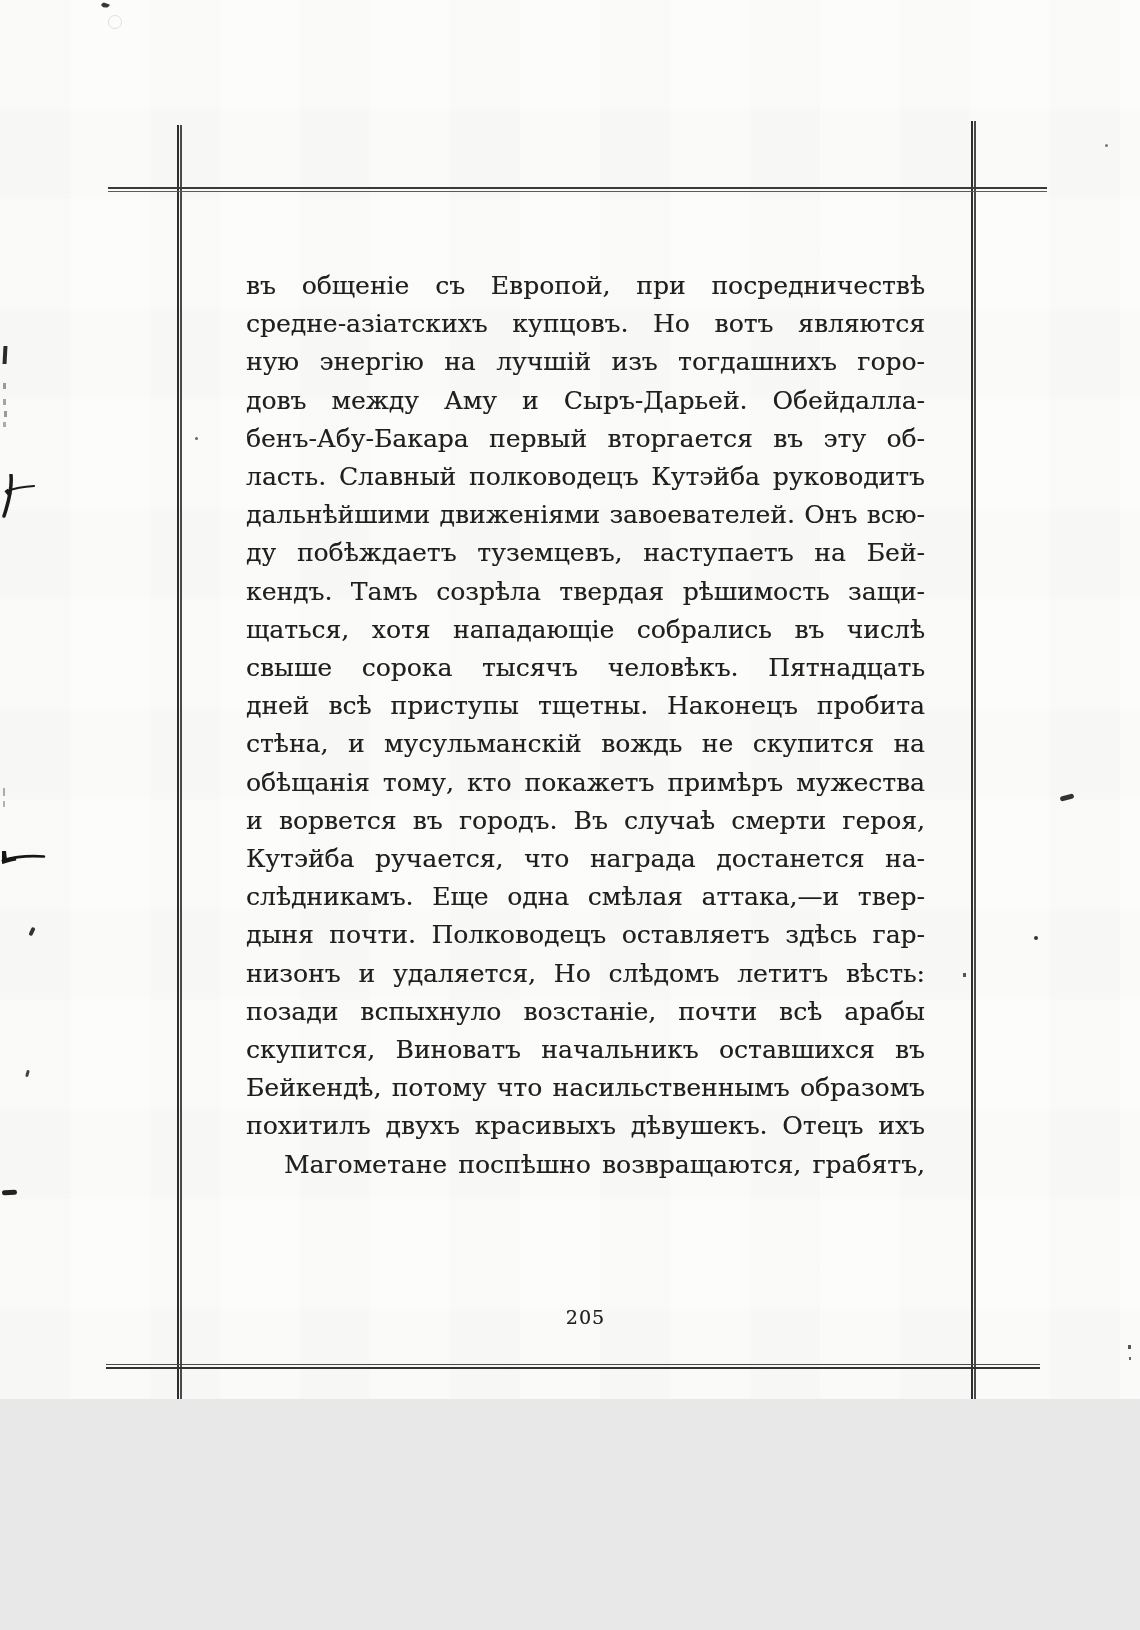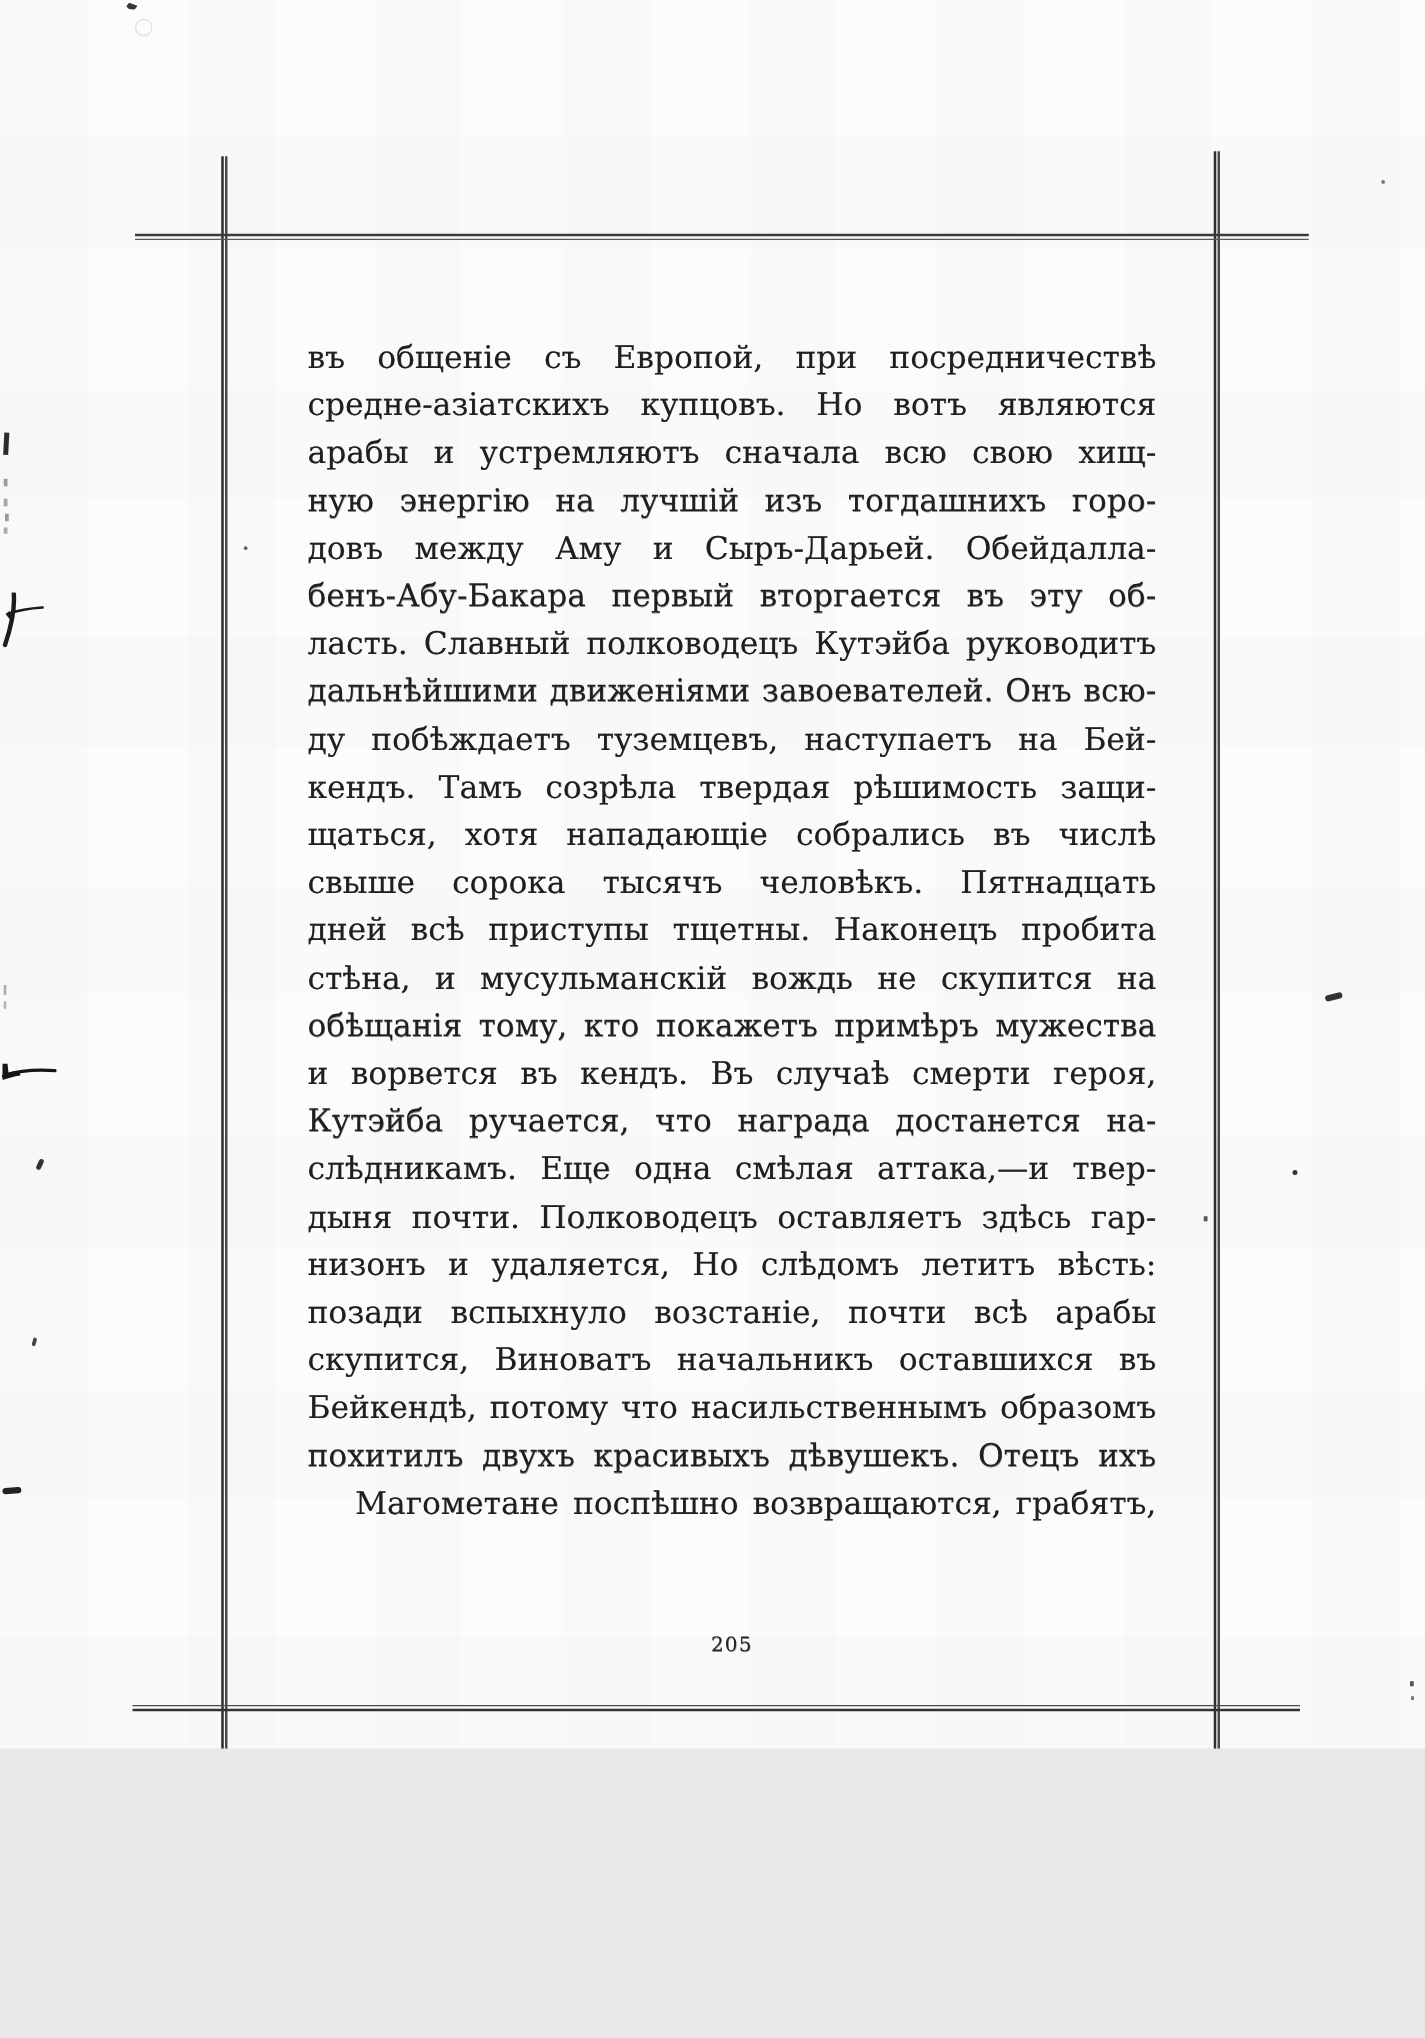--- a/index.html
+++ b/index.html
@@ -41,21 +41,21 @@
     position:absolute;left:246px;top:267px;width:679px;
     font-size:25px;line-height:38.2px;color:#1f1f1f;
     text-shadow:0.25px 0.25px 0 rgba(30,30,30,0.5);
   }
   .line{text-align:justify;text-align-last:justify;white-space:normal;}
   .line.pend{text-align-last:left;}
   .line.pind{text-indent:38px;}
 
   .pagenum{
     position:absolute;left:246px;top:1306px;width:679px;
-    text-align:center;font-size:16px;letter-spacing:1px;color:#222;
+    text-align:center;font-size:19px;letter-spacing:1px;color:#222;
     text-shadow:0.25px 0.25px 0 rgba(30,30,30,0.5);
   }
 
   
   .mark{position:absolute;}
   .m-dash1{left:3px;top:346px;width:4px;height:18px;background:#2a2a2a;transform:rotate(3deg);}
   .m-dot{border-radius:50%;}
   .m-fdot1{left:3px;top:383px;width:3px;height:6px;background:#9a9a9a;}
   .m-fdot2{left:3px;top:399px;width:3px;height:6px;background:#a5a5a5;}
   .m-fdot3{left:4px;top:411px;width:3px;height:6px;background:#9a9a9a;}
@@ -86,34 +86,33 @@
 <div class="page">
 
   <div class="rule-v left"></div>
   <div class="rule-v right"></div>
   <div class="rule-h top"></div>
   <div class="rule-h bottom"></div>
 
   <div class="textblock">
     <div class="line">въ общеніе съ Европой, при посредничествѣ</div>
     <div class="line">средне-азіатскихъ купцовъ. Но вотъ являются</div>
-    <div class="line">арабы и устремляютъ сначала всю свою хищ-</div>
     <div class="line">ную энергію на лучшій изъ тогдашнихъ горо-</div>
     <div class="line">довъ между Аму и Сыръ-Дарьей. Обейдалла-</div>
     <div class="line">бенъ-Абу-Бакара первый вторгается въ эту об-</div>
     <div class="line">ласть. Славный полководецъ Кутэйба руководитъ</div>
     <div class="line">дальнѣйшими движеніями завоевателей. Онъ всю-</div>
     <div class="line">ду побѣждаетъ туземцевъ, наступаетъ на Бей-</div>
     <div class="line">кендъ. Тамъ созрѣла твердая рѣшимость защи-</div>
     <div class="line">щаться, хотя нападающіе собрались въ числѣ</div>
     <div class="line">свыше сорока тысячъ человѣкъ. Пятнадцать</div>
     <div class="line">дней всѣ приступы тщетны. Наконецъ пробита</div>
     <div class="line">стѣна, и мусульманскій вождь не скупится на</div>
     <div class="line">обѣщанія тому, кто покажетъ примѣръ мужества</div>
-    <div class="line">и ворвется въ кендъ. Въ случаѣ смерти героя,</div>
+    <div class="line">и ворвется въ городъ. Въ случаѣ смерти героя,</div>
     <div class="line">Кутэйба ручается, что награда достанется на-</div>
     <div class="line">слѣдникамъ. Еще одна смѣлая аттака,—и твер-</div>
     <div class="line">дыня почти. Полководецъ оставляетъ здѣсь гар-</div>
     <div class="line">низонъ и удаляется, Но слѣдомъ летитъ вѣсть:</div>
     <div class="line">позади вспыхнуло возстаніе, почти всѣ арабы</div>
     <div class="line">скупится, Виноватъ начальникъ оставшихся въ</div>
     <div class="line">Бейкендѣ, потому что насильственнымъ образомъ</div>
     <div class="line">похитилъ двухъ красивыхъ дѣвушекъ. Отецъ ихъ</div>
     <div class="line pind">Магометане поспѣшно возвращаются, грабятъ,</div>
   </div>

